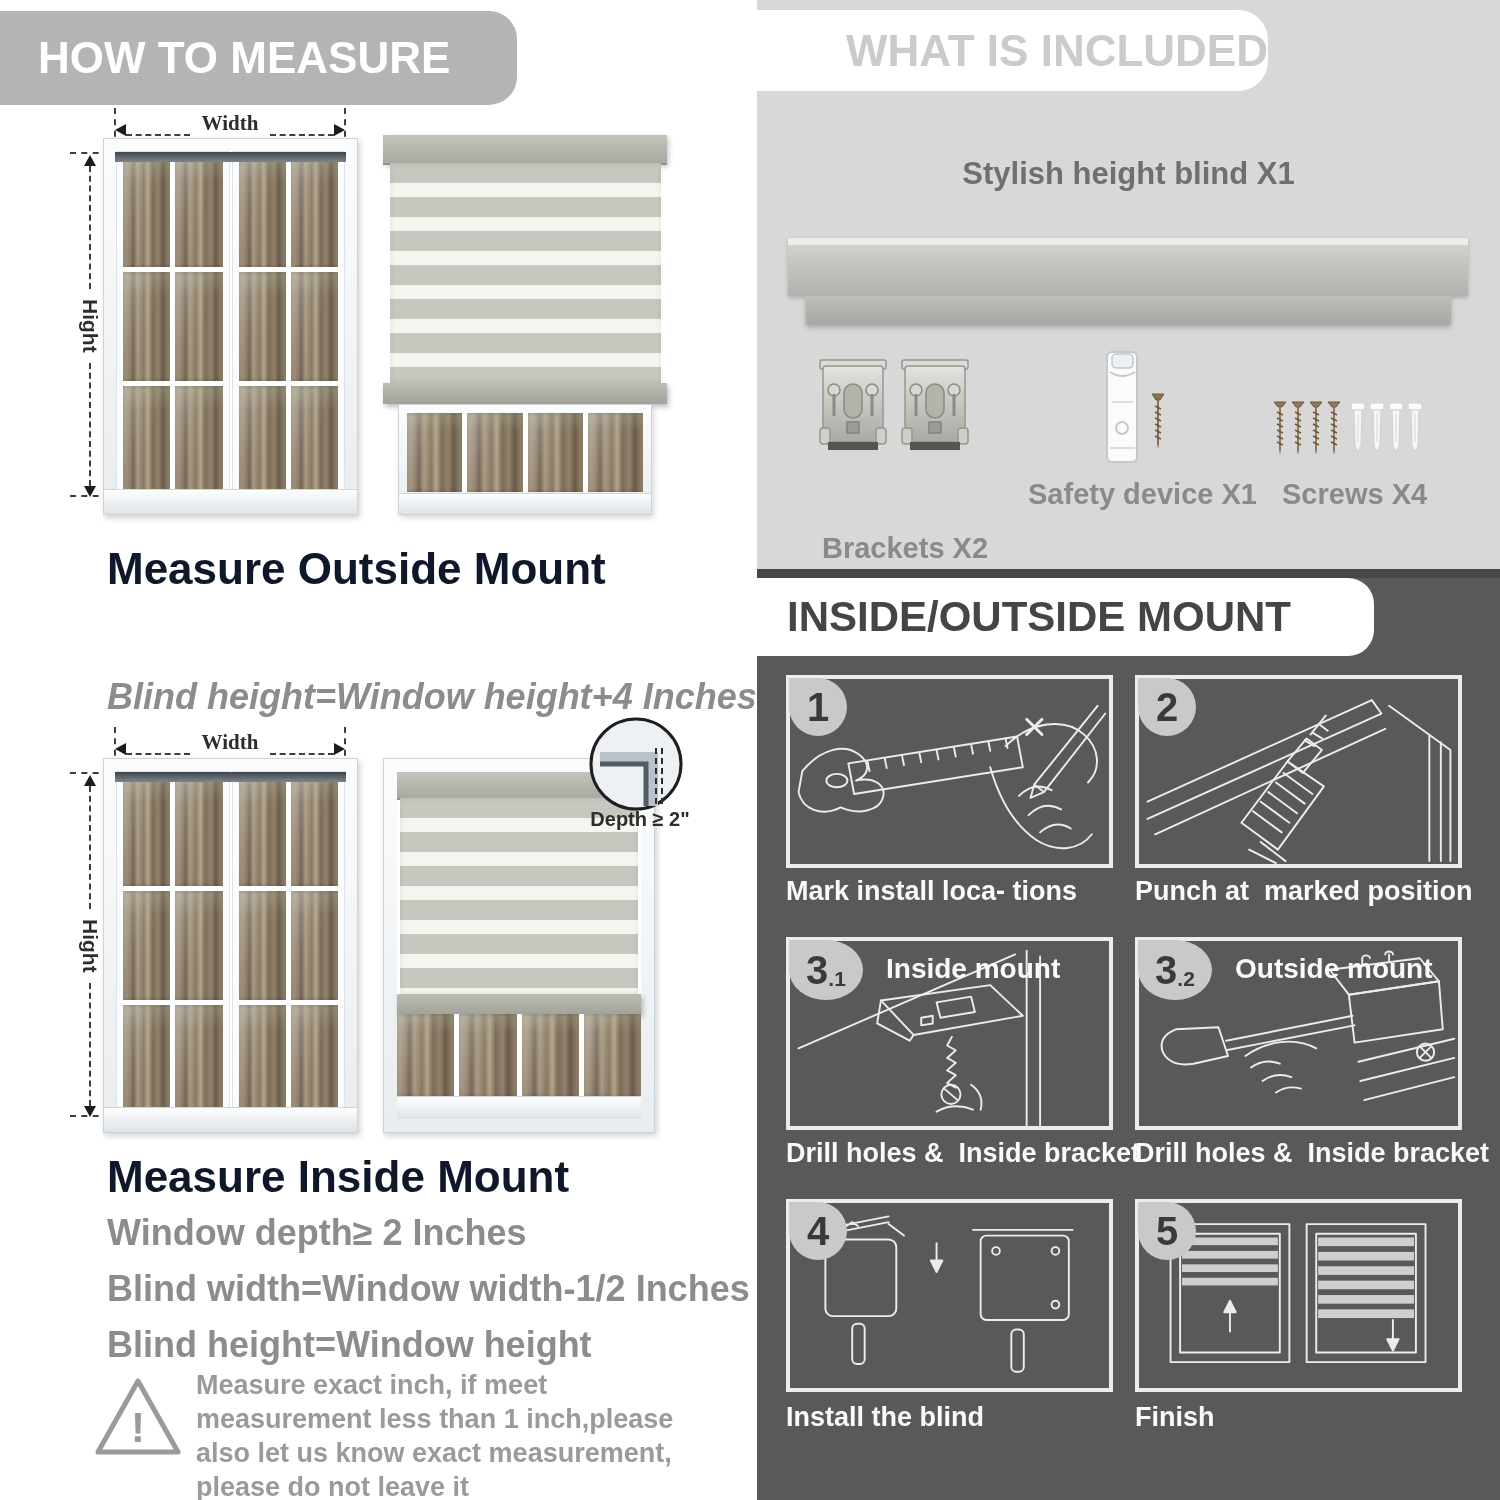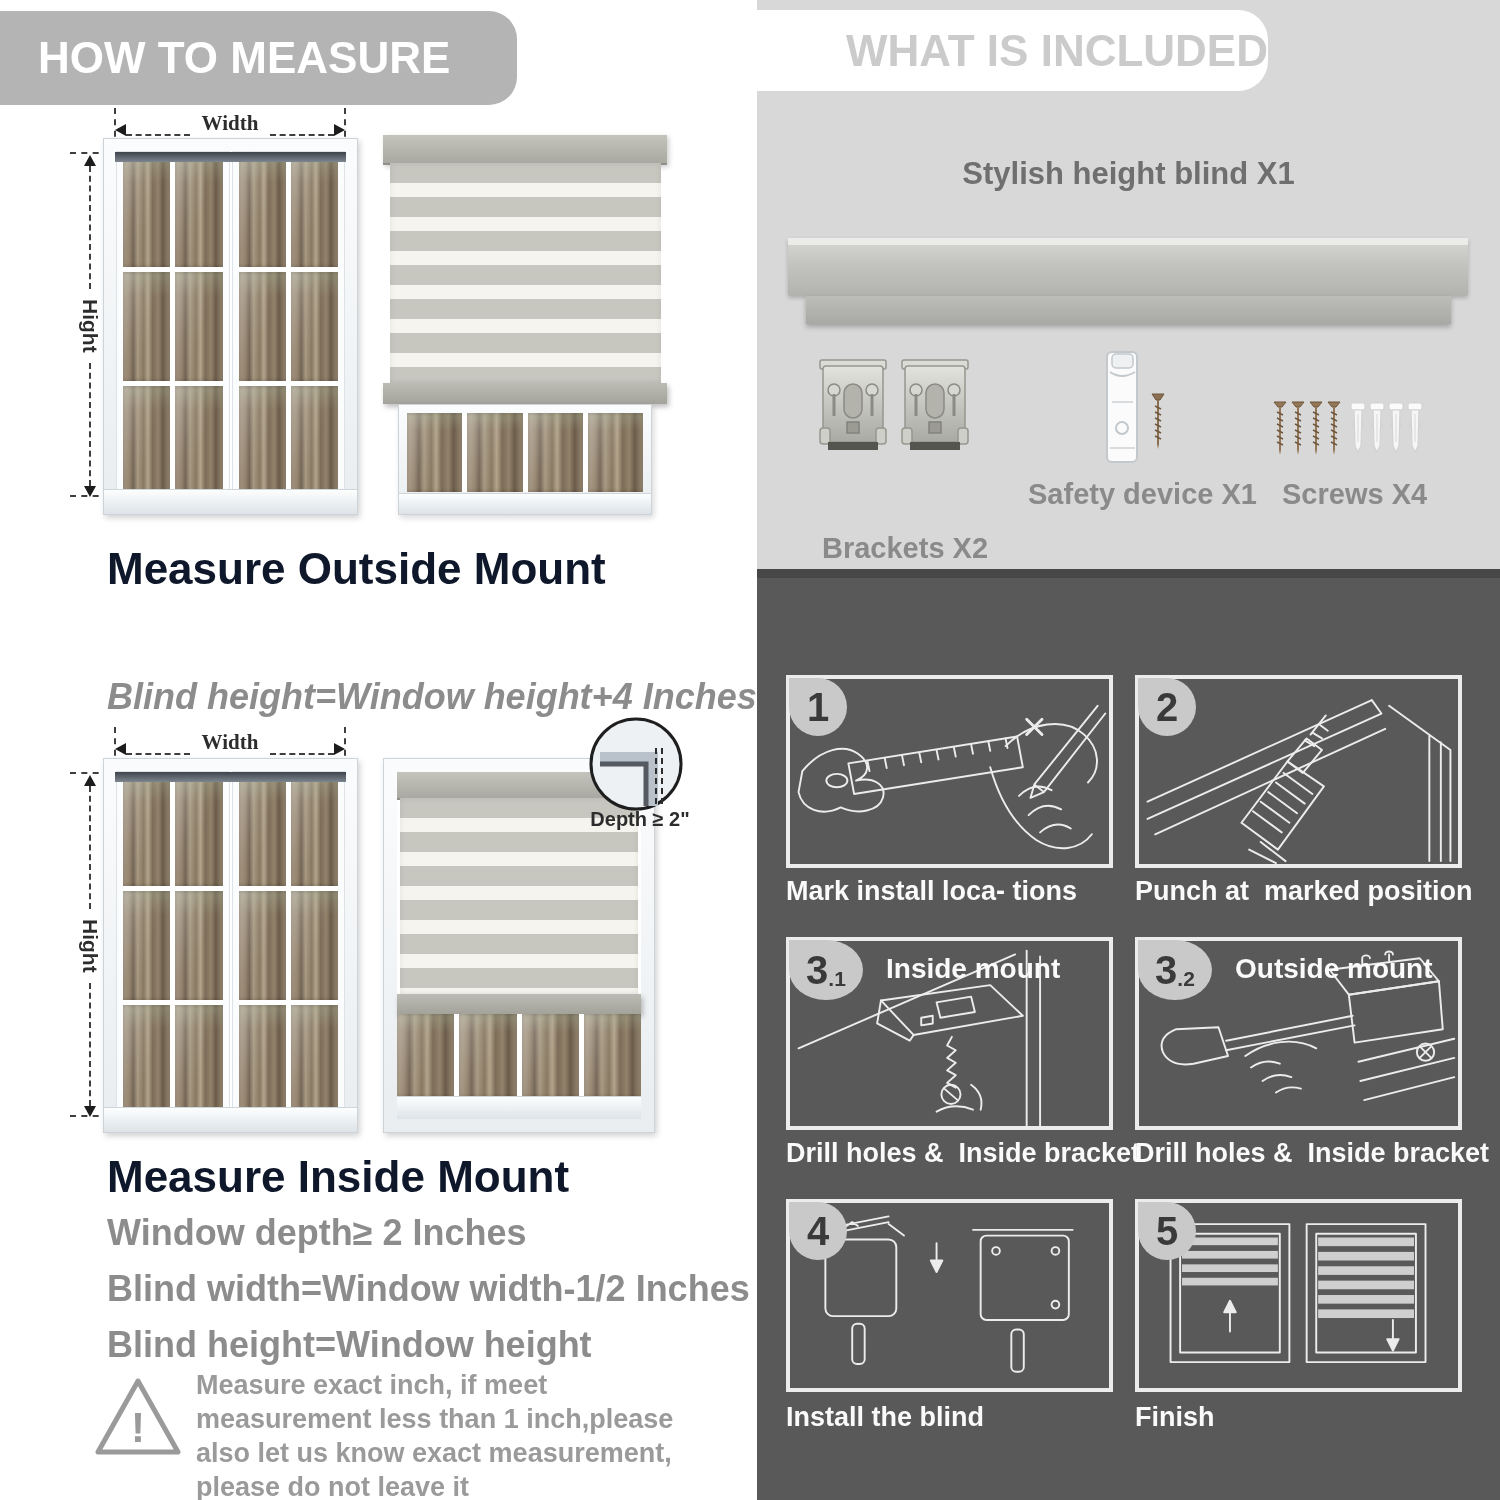--- a/index.html
+++ b/index.html
@@ -341,20 +341,23 @@
       <path d="M4,8 L12,8 L11,44 L8,50 L5,44 Z" fill="#f6f6f6" stroke="#d2d2d2" stroke-width="1.2"></path>
       <line x1="8" y1="12" x2="8" y2="40" stroke="#e2e2e2" stroke-width="1.5"></line>
       <path d="M4,20 l-2,6 M12,20 l2,6" stroke="#d2d2d2" stroke-width="1.2"></path>
     </g>
   </svg>
 
   <div class="item-lbl" style="left:822px;top:500px;margin-top:32px;">Brackets X2</div>
   <div class="item-lbl" style="left:1028px;top:478px;">Safety device X1</div>
   <div class="item-lbl" style="left:1282px;top:478px;">Screws X4</div>
 
+  <div class="hdr hdr-mount">
+    <span>INSIDE/OUTSIDE MOUNT</span>
+  </div>
 
   <div class="panel" style="left:786px;top:675px;">
     <svg class="art" viewBox="0 0 327 193" fill="none" stroke="#ececec" stroke-width="2" stroke-linecap="round" stroke-linejoin="round">
       <path d="M10,96 C30,72 54,68 68,78 C82,88 80,100 66,106 C84,102 98,110 94,124 C90,138 68,142 50,134 C30,144 10,136 6,118 Z"></path>
       <ellipse cx="46" cy="106" rx="11" ry="7"></ellipse>
       <path d="M58,88 L234,60 L240,92 L64,120 Z"></path>
       <path d="M78,86 l2,10 M96,83 l2,10 M114,80 l2,10 M132,77 l2,10 M150,74 l2,10 M168,71 l2,10 M186,68 l2,10 M204,65 l2,10 M222,62 l2,10"></path>
       <path d="M244,42 L260,58 M260,42 L244,58" stroke-width="3"></path>
       <path d="M318,28 L252,110 M326,36 L262,118 M252,110 L248,124 L262,118 Z"></path>
       <path d="M222,70 C248,44 284,40 304,58 C320,72 322,94 308,108"></path>

